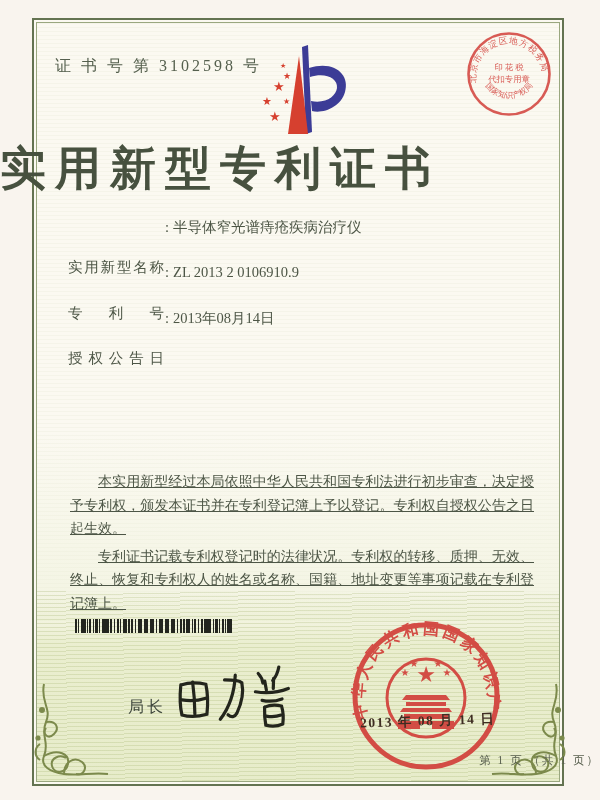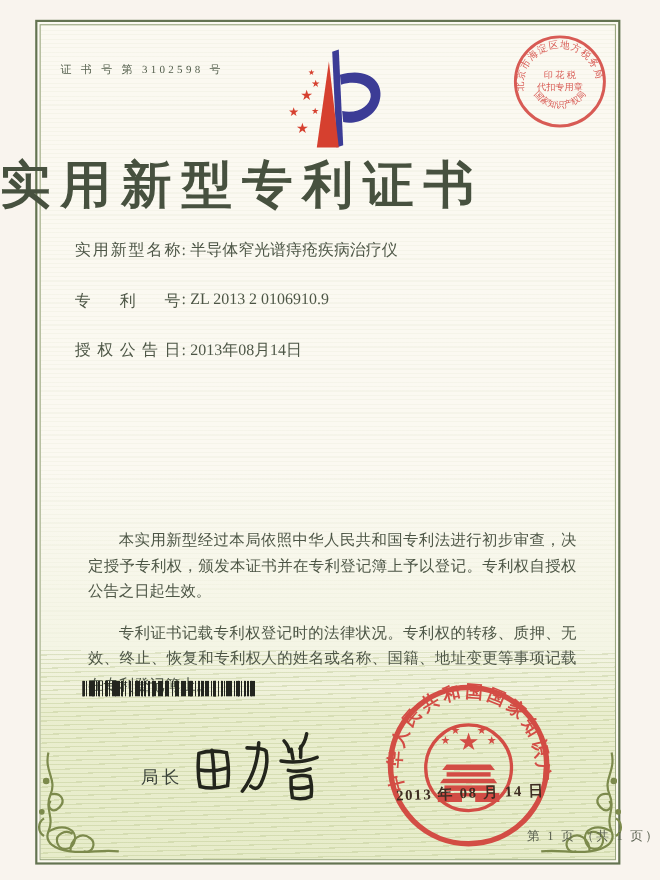--- a/index.html
+++ b/index.html
@@ -23,40 +23,41 @@
       repeating-linear-gradient(179deg, rgba(146,165,86,0.22) 0 1px, rgba(0,0,0,0) 1px 4px),
       linear-gradient(180deg, rgba(234,238,208,0) 0, #eaeecf 55px, #e7ecca 100%);
   }
   .mid-tint{
     position:absolute;left:0;right:0;bottom:160px;height:190px;
     background:linear-gradient(180deg, rgba(236,240,214,0) 0, rgba(236,240,214,0.55) 100%);
     pointer-events:none;
   }
   .cert-no{
     position:absolute;left:55px;top:56px;
-    font-size:10px;letter-spacing:3px;color:#55604e;
+    font-size:16px;letter-spacing:3px;color:#55604e;
   }
   .logo{position:absolute;left:256px;top:44px;width:100px;height:100px;}
   .seal-top{position:absolute;left:465px;top:30px;width:88px;height:88px;opacity:.85;}
   .title{
     position:absolute;left:0;top:138px;width:100%;text-align:left;
     font-size:46px;font-weight:600;letter-spacing:9px;color:#47513f;
   }
   .fields{position:absolute;left:68px;top:218px;width:440px;}
   .field-row{height:45.5px;font-size:14.5px;color:#4d5646;white-space:nowrap;}
   .field-label{
     display:inline-block;width:96px;text-align:justify;text-align-last:justify;
     vertical-align:top;
+    margin-top:40px;
   }
   .field-colon{margin:0 4px 0 1px;}
   .body-text{
     position:absolute;left:66px;top:466px;width:472px;
     font-size:14px;line-height:23.5px;color:#4d5646;text-align:justify;
   }
-  .body-text p{margin:14px;text-indent:2em;}
+  .body-text p{margin:4px;text-indent:2em;text-decoration:underline;}
   .barcode{
     position:absolute;left:75px;top:619px;width:158px;height:14px;
     background:
       repeating-linear-gradient(90deg,#23251f 0 1px,rgba(0,0,0,0) 1px 3px),
       repeating-linear-gradient(90deg,#23251f 0 2px,rgba(0,0,0,0) 2px 7px),
       repeating-linear-gradient(90deg,rgba(0,0,0,0) 0 9px,#23251f 9px 11px);
   }
   .director{
     position:absolute;left:128px;top:697px;
     font-size:16px;letter-spacing:3px;color:#3c443a;

